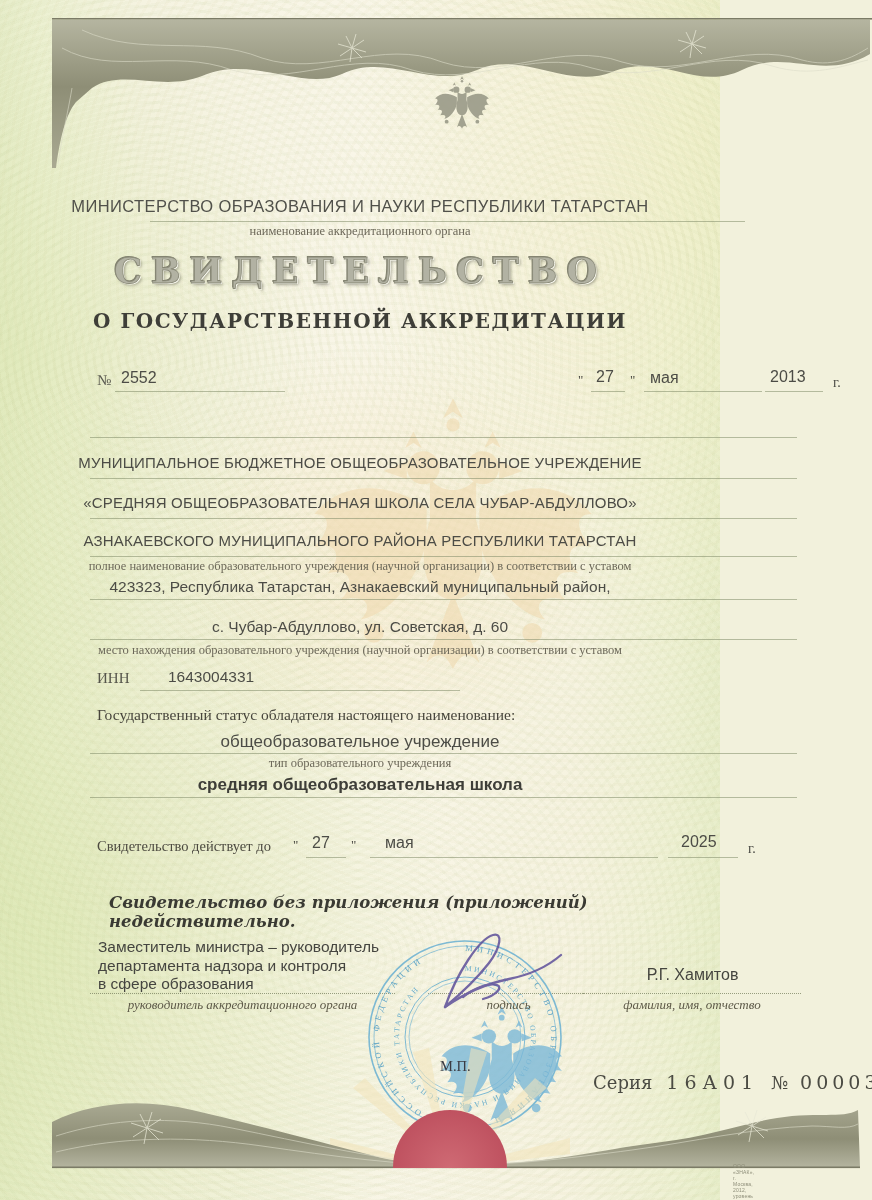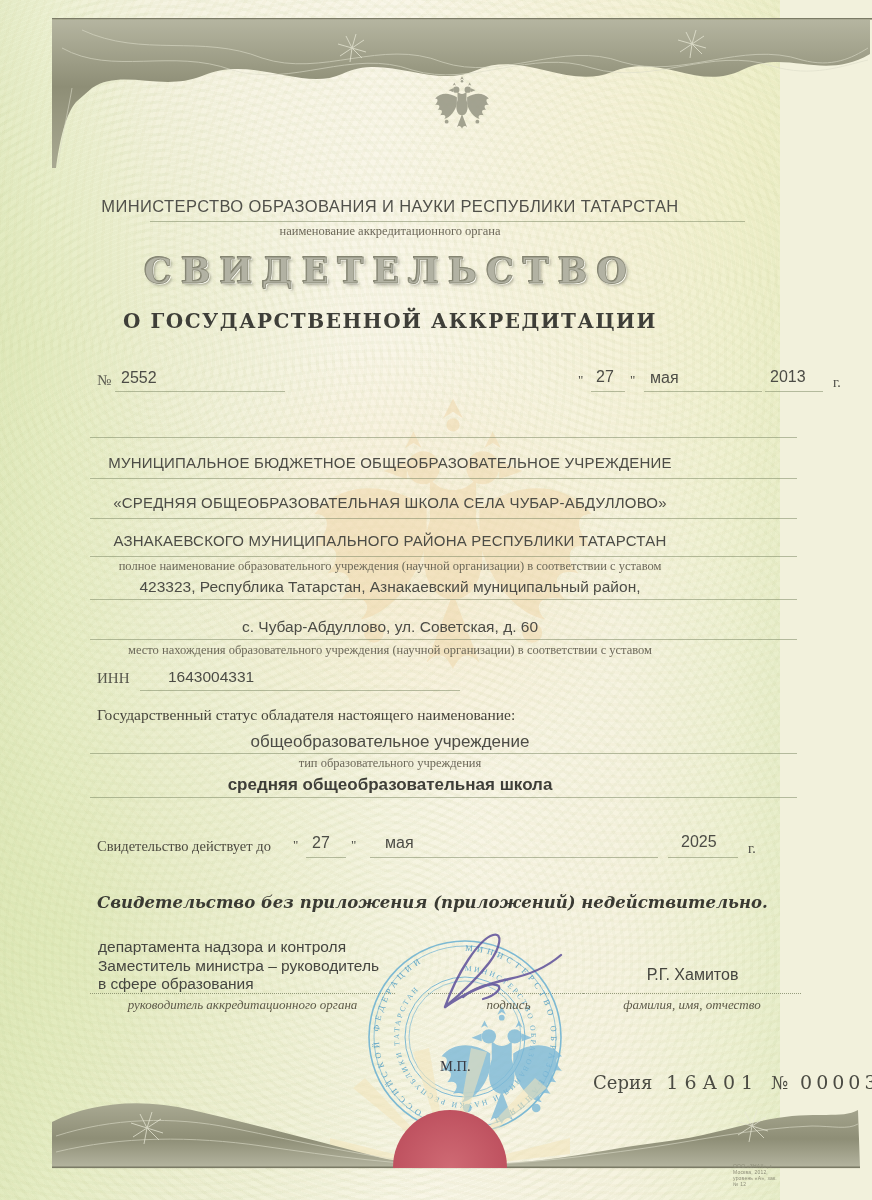--- a/index.html
+++ b/index.html
@@ -1,17 +1,17 @@
 <!DOCTYPE html>
 <html><head>
 <meta charset="utf-8">
 <style>
   html,body{margin:0;padding:0;}
   body{width:872px;height:1200px;overflow:hidden;background:#f2f1dc;}
-  .page{position:relative;width:780px;height:1200px;
+  .page{position:relative;width:720px;height:1200px;
     background:
       radial-gradient(ellipse at 8% 78%, rgba(213,228,165,.55), transparent 42%),
       radial-gradient(ellipse at 3% 30%, rgba(216,229,170,.45), transparent 30%),
       radial-gradient(ellipse at 97% 12%, rgba(244,240,198,.5), transparent 35%),
       radial-gradient(circle at 52% 47%, rgba(243,219,168,.30), transparent 30%),
       linear-gradient(90deg,#e7edca 0%,#edf1d3 6%,#f5f3e1 20%,#f9f6e8 50%,#f6f3e0 80%,#eef1d3 94%,#e8eecb 100%);
     font-family:"Liberation Sans",sans-serif;color:#4a4a44;}
   .guilloche{position:absolute;inset:0;pointer-events:none;background:
       repeating-radial-gradient(circle at 20% 30%, rgba(165,185,120,.05) 0 3px, transparent 3px 8px),
       repeating-radial-gradient(circle at 82% 22%, rgba(200,185,125,.05) 0 3px, transparent 3px 8px),
@@ -23,21 +23,21 @@
   .rule{position:absolute;height:0;border-bottom:1px solid rgba(130,140,105,.55);}
   .rule.dot{border-bottom-style:dotted;border-bottom-color:rgba(120,128,95,.75);}
   .cap{font-family:"Liberation Serif",serif;color:#6c6859;font-size:12.5px;}
   .val{color:#4c4c46;}
   .ministry{font-size:16.5px;letter-spacing:.4px;color:#50504a;}
   .title{font-family:"DejaVu Serif",serif;font-weight:bold;font-size:35px;letter-spacing:9px;
     color:#b2b2a3;-webkit-text-stroke:.8px #8b8b79;
     text-shadow:-1px -1px 0 #7d7d6b,1px 1px 0 #fdfdf4,2px 2px 3px rgba(100,100,85,.55);}
   .subtitle{font-family:"DejaVu Serif",serif;font-weight:bold;font-size:20px;letter-spacing:1.5px;color:#3e3e38;}
   .bigline{font-size:15px;color:#4c4c46;letter-spacing:.2px;}
-  .note{font-family:"DejaVu Serif",serif;font-weight:bold;font-style:italic;font-size:16.5px;color:#3a3a33;}
+  .note{font-family:"DejaVu Serif",serif;font-weight:bold;font-style:italic;font-size:16.5px;color:#3a3a33;margin-left:12px;}
   .capit{font-family:"Liberation Serif",serif;font-style:italic;font-size:13px;color:#5d5948;}
   .serialrow{font-family:"DejaVu Serif",serif;color:#4b4b43;font-size:18px;white-space:nowrap;}
   .serial-series{letter-spacing:6px;margin-left:14px;font-size:19px;}
   .serial-sign{margin-left:12px;}
   .serial-num{letter-spacing:4px;margin-left:12px;font-size:19px;}
   .sun{position:absolute;left:393px;top:1110px;width:114px;height:58px;z-index:3;
     border-radius:114px 114px 0 0;
     background:radial-gradient(ellipse at 50% 100%, #cf6a74 0%, #bf5260 70%, #b24c5a 100%);}
   .fineprint{font-size:5px;color:#8d8d78;letter-spacing:.2px;z-index:4;}
   svg{display:block;}
@@ -157,22 +157,22 @@
   <span class="abs serif" style="left:351px;top:837px;font-size:13px">"</span>
   <span class="abs sans val" style="left:385px;top:834px;font-size:16px">мая</span>
   <div class="rule" style="top:857px;left:370px;width:288px"></div>
   <span class="abs sans val" style="left:681px;top:833px;font-size:16px">2025</span>
   <div class="rule" style="top:857px;left:668px;width:70px"></div>
   <span class="abs serif" style="left:748px;top:841px;font-size:14px">г.</span>
 
   <div class="abs note" style="left:97px;top:893px">Свидетельство без приложения (приложений) недействительно.</div>
 
   <div class="abs sans" style="left:98px;top:938px;font-size:15.5px;line-height:18.5px;color:#454540">
+    <div>Заместитель министра – руководитель</div>
     <div>департамента надзора и контроля</div>
-    <div>Заместитель министра – руководитель</div>
     <div>в сфере образования</div>
   </div>
   <div class="rule dot" style="top:993px;left:90px;width:305px"></div>
   <div class="abs capit" style="top:997px;left:90px;width:305px;text-align:center">руководитель аккредитационного органа</div>
 
   <div class="rule dot" style="top:993px;left:428px;width:155px"></div>
   <div class="abs capit" style="top:997px;left:431px;width:155px;text-align:center;z-index:2">подпись</div>
 
   <div class="abs sans" style="top:966px;left:585px;width:215px;text-align:center;font-size:16px;color:#45453f">Р.Г. Хамитов</div>
   <div class="rule dot" style="top:993px;left:583px;width:218px"></div>

